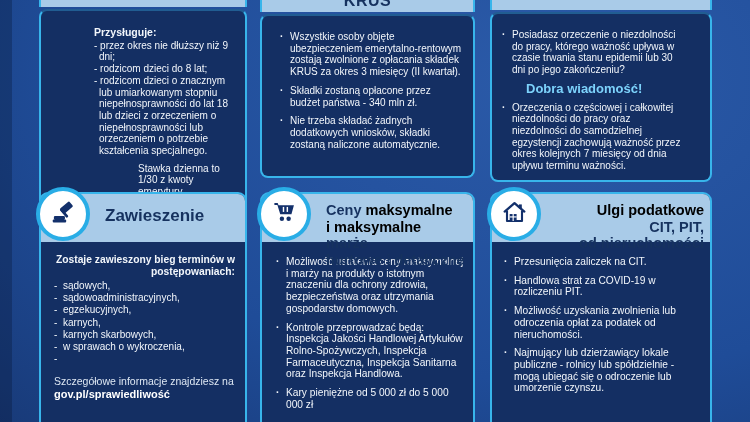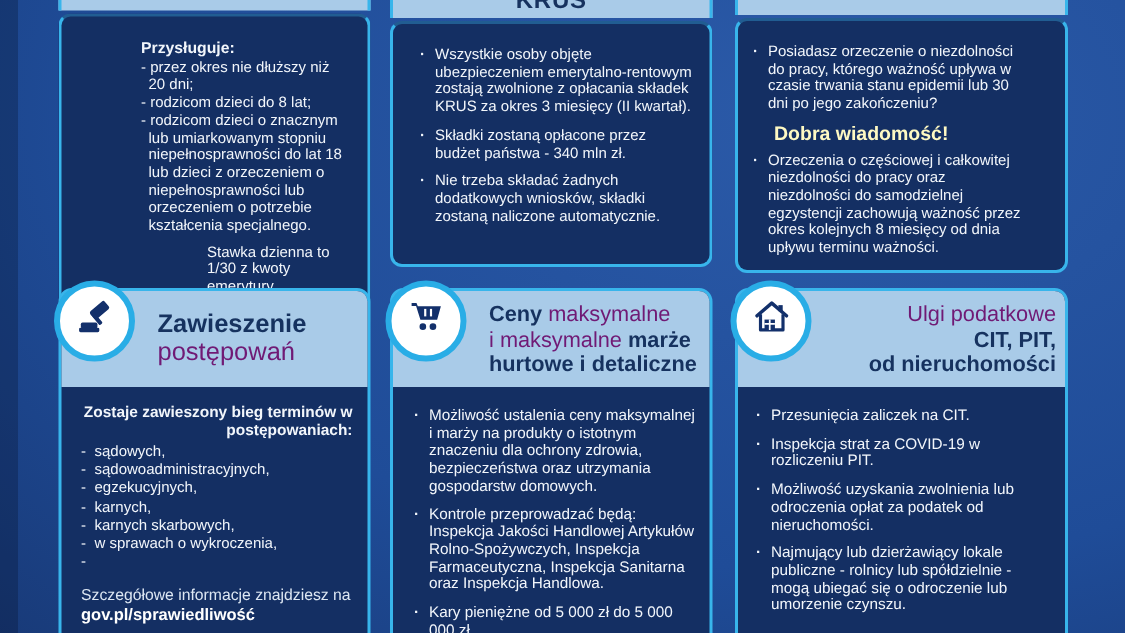--- a/index.html
+++ b/index.html
@@ -10,25 +10,25 @@
   }
   .shade-left{position:absolute;left:0;top:0;width:12px;height:422px;background:rgba(5,15,40,0.28);}
 
   
   .band-top{position:absolute;top:0;background:#a9cbe8;border-left:2px solid #38b5eb;border-right:2px solid #38b5eb;box-sizing:border-box;overflow:hidden;}
   .band-top .partial{position:absolute;left:0;top:-8px;width:100%;text-align:center;font-size:16px;font-weight:bold;color:#16325f;letter-spacing:.5px;}
   .card-top{position:absolute;background:#142f63;border:2px solid #38b5eb;border-top-color:rgba(56,181,235,.35);border-radius:8px;box-sizing:border-box;overflow:hidden;}
 
   
   .card-bottom{position:absolute;top:192px;height:246px;background:#142f63;border:2px solid #38b5eb;border-radius:9px;box-sizing:border-box;}
-  .band{height:64px;background:#a9cbe8;border-radius:7px 7px 0 0;position:relative;}
+  .band{height:48px;background:#a9cbe8;border-radius:7px 7px 0 0;position:relative;}
   .circle{position:absolute;left:-5px;top:-7px;width:46px;height:46px;border-radius:50%;background:#ffffff;border:4px solid #29ade6;display:flex;align-items:center;justify-content:center;}
   .btitle{padding:12px 6px 0 64px;}
   .t-bold{font-weight:bold;color:#16325f;}
-  .t-light{font-weight:normal;color:#701a75;}
+  .t-light{font-weight:bold;color:#000000;}
   .title-lg{font-size:17px;line-height:19px;}
   .title-md{font-size:14.5px;line-height:16.5px;}
 
   
   .txt{color:#f2f6fb;font-size:10px;line-height:11.7px;}
   .b{font-weight:normal;}
   .bul{display:flex;margin-bottom:7px;}
   .bm{flex:none;width:10px;font-weight:bold;}
   .dashrow{display:flex;line-height:12.2px;}
   .dm{flex:none;width:9px;}
@@ -46,37 +46,37 @@
 
   .pad-c1t{padding:16px 12px 0 13px;}
   .pad-c2t{padding:15px 10px 0 18px;}
   .pad-c3t{padding:15px 24px 0 10px;}
   .pad-c1b{padding:12px 10px 0 13px;}
   .pad-c2b{padding:14px 9px 0 14px;}
   .pad-c3b{padding:14px 16px 0 12px;}
 
   .headline{font-size:10.5px;font-weight:bold;margin-bottom:1px;}
   .para{margin-top:6px;margin-left:44px;}
-  .goodnews{font-size:13px;font-weight:bold;margin:1px 0 7px 0;color:#fef9c3;padding-left:14px;}
+  .goodnews{font-size:13px;font-weight:bold;margin:1px 0 7px 10px;color:#7dd3fc;padding-left:14px;}
   .intro{font-weight:bold;font-size:10.3px;line-height:12px;text-align:right;}
   .list-wrap{margin-top:2px;}
   .footer{margin-top:10px;color:#dde7f3;font-size:10.5px;line-height:13px;}
   .footer .link{font-weight:bold;color:#ffffff;font-size:11px;}
 </style>
 </head>
 <body>
 
 <div class="stage">
   <div class="shade-left"></div>
 
   <div class="band-top c1t-band"></div>
   <div class="card-top c1t-body">
     <div class="txt pad-c1t">
       <div class="headline">Przysługuje:</div>
-      <div class="hang">- przez okres nie dłuższy niż 20 dni;</div>
+      <div class="hang">- przez okres nie dłuższy niż 9 dni;</div>
       <div class="hang">- rodzicom dzieci do 8 lat;</div>
       <div class="hang">- rodzicom dzieci o znacznym lub umiarkowanym stopniu niepełnosprawności do lat 18 lub dzieci z orzeczeniem o niepełnosprawności lub orzeczeniem o potrzebie kształcenia specjalnego.</div>
       <div class="para">Stawka dzienna to 1/30 z kwoty emerytury podstawowej KRUS.</div>
       <div class="para">Obecnie środki do rozdysponowania to około 80 milionów złotych - przeznaczone tylko na pierwsze 14 dni.</div>
     </div>
   </div>
 
   <div class="band-top c2t-band">
     <span class="partial">KRUS</span>
   </div>
@@ -100,21 +100,21 @@
   <div class="band-top c3t-band"></div>
   <div class="card-top c3t-body">
     <div class="txt pad-c3t">
       <div class="bul">
         <span class="bm">·</span>
         <span><span class="b">Posiadasz</span><span> orzeczenie o niezdolności do pracy, którego ważność upływa w czasie trwania stanu epidemii lub 30 dni po jego zakończeniu?</span></span>
       </div>
       <div class="goodnews">Dobra wiadomość!</div>
       <div class="bul">
         <span class="bm">·</span>
-        <span><span class="b">Orzeczenia</span><span> o częściowej i całkowitej niezdolności do pracy oraz niezdolności do samodzielnej egzystencji zachowują ważność przez okres kolejnych 8 miesięcy od dnia upływu terminu ważności.</span></span>
+        <span><span class="b">Orzeczenia</span><span> o częściowej i całkowitej niezdolności do pracy oraz niezdolności do samodzielnej egzystencji zachowują ważność przez okres kolejnych 7 miesięcy od dnia upływu terminu ważności.</span></span>
       </div>
     </div>
   </div>
 
   <div class="card-bottom c1b">
     <div class="band">
       <div class="circle">
         <span>
           <svg width="25" height="25" viewBox="0 0 26 26" fill="#13306b" xmlns="http://www.w3.org/2000/svg">
             <g transform="rotate(-40 16 8)">
@@ -123,21 +123,20 @@
             <g transform="rotate(-40 14 14)">
                 <rect x="12.6" y="8" width="2.8" height="11" rx="1"></rect>
               </g>
             <rect x="3" y="16.6" width="11.5" height="4.2" rx="1.2"></rect>
             <rect x="1.8" y="20.2" width="14" height="3.2" rx="1"></rect>
           </svg>
         </span>
       </div>
       <div class="btitle title-lg">
         <div class="t-bold">Zawieszenie</div>
-        <div class="t-light">postępowań</div>
       </div>
     </div>
     <div class="txt pad-c1b">
       <div class="intro">Zostaje zawieszony bieg terminów w postępowaniach:</div>
       <div class="list-wrap">
         <div class="dashrow">
             <span class="dm">-</span>
             <span>sądowych,</span>
           </div>
         <div class="dashrow">
@@ -227,21 +226,21 @@
         <div class="t-bold">od nieruchomości</div>
       </div>
     </div>
     <div class="txt pad-c3b" style="font-size:10.2px;">
       <div class="bul">
         <span class="bm">·</span>
         <span><span class="b">Przesunięcia</span><span> zaliczek na CIT.</span></span>
       </div>
       <div class="bul">
         <span class="bm">·</span>
-        <span><span class="b">Inspekcja</span><span> strat za COVID-19 w rozliczeniu PIT.</span></span>
+        <span><span class="b">Handlowa</span><span> strat za COVID-19 w rozliczeniu PIT.</span></span>
       </div>
       <div class="bul">
         <span class="bm">·</span>
         <span><span class="b">Możliwość</span><span> uzyskania zwolnienia lub odroczenia opłat za podatek od nieruchomości.</span></span>
       </div>
       <div class="bul">
         <span class="bm">·</span>
         <span><span class="b">Najmujący</span><span> lub dzierżawiący lokale publiczne - rolnicy  lub spółdzielnie - mogą ubiegać się o odroczenie lub umorzenie czynszu.</span></span>
       </div>
     </div>

